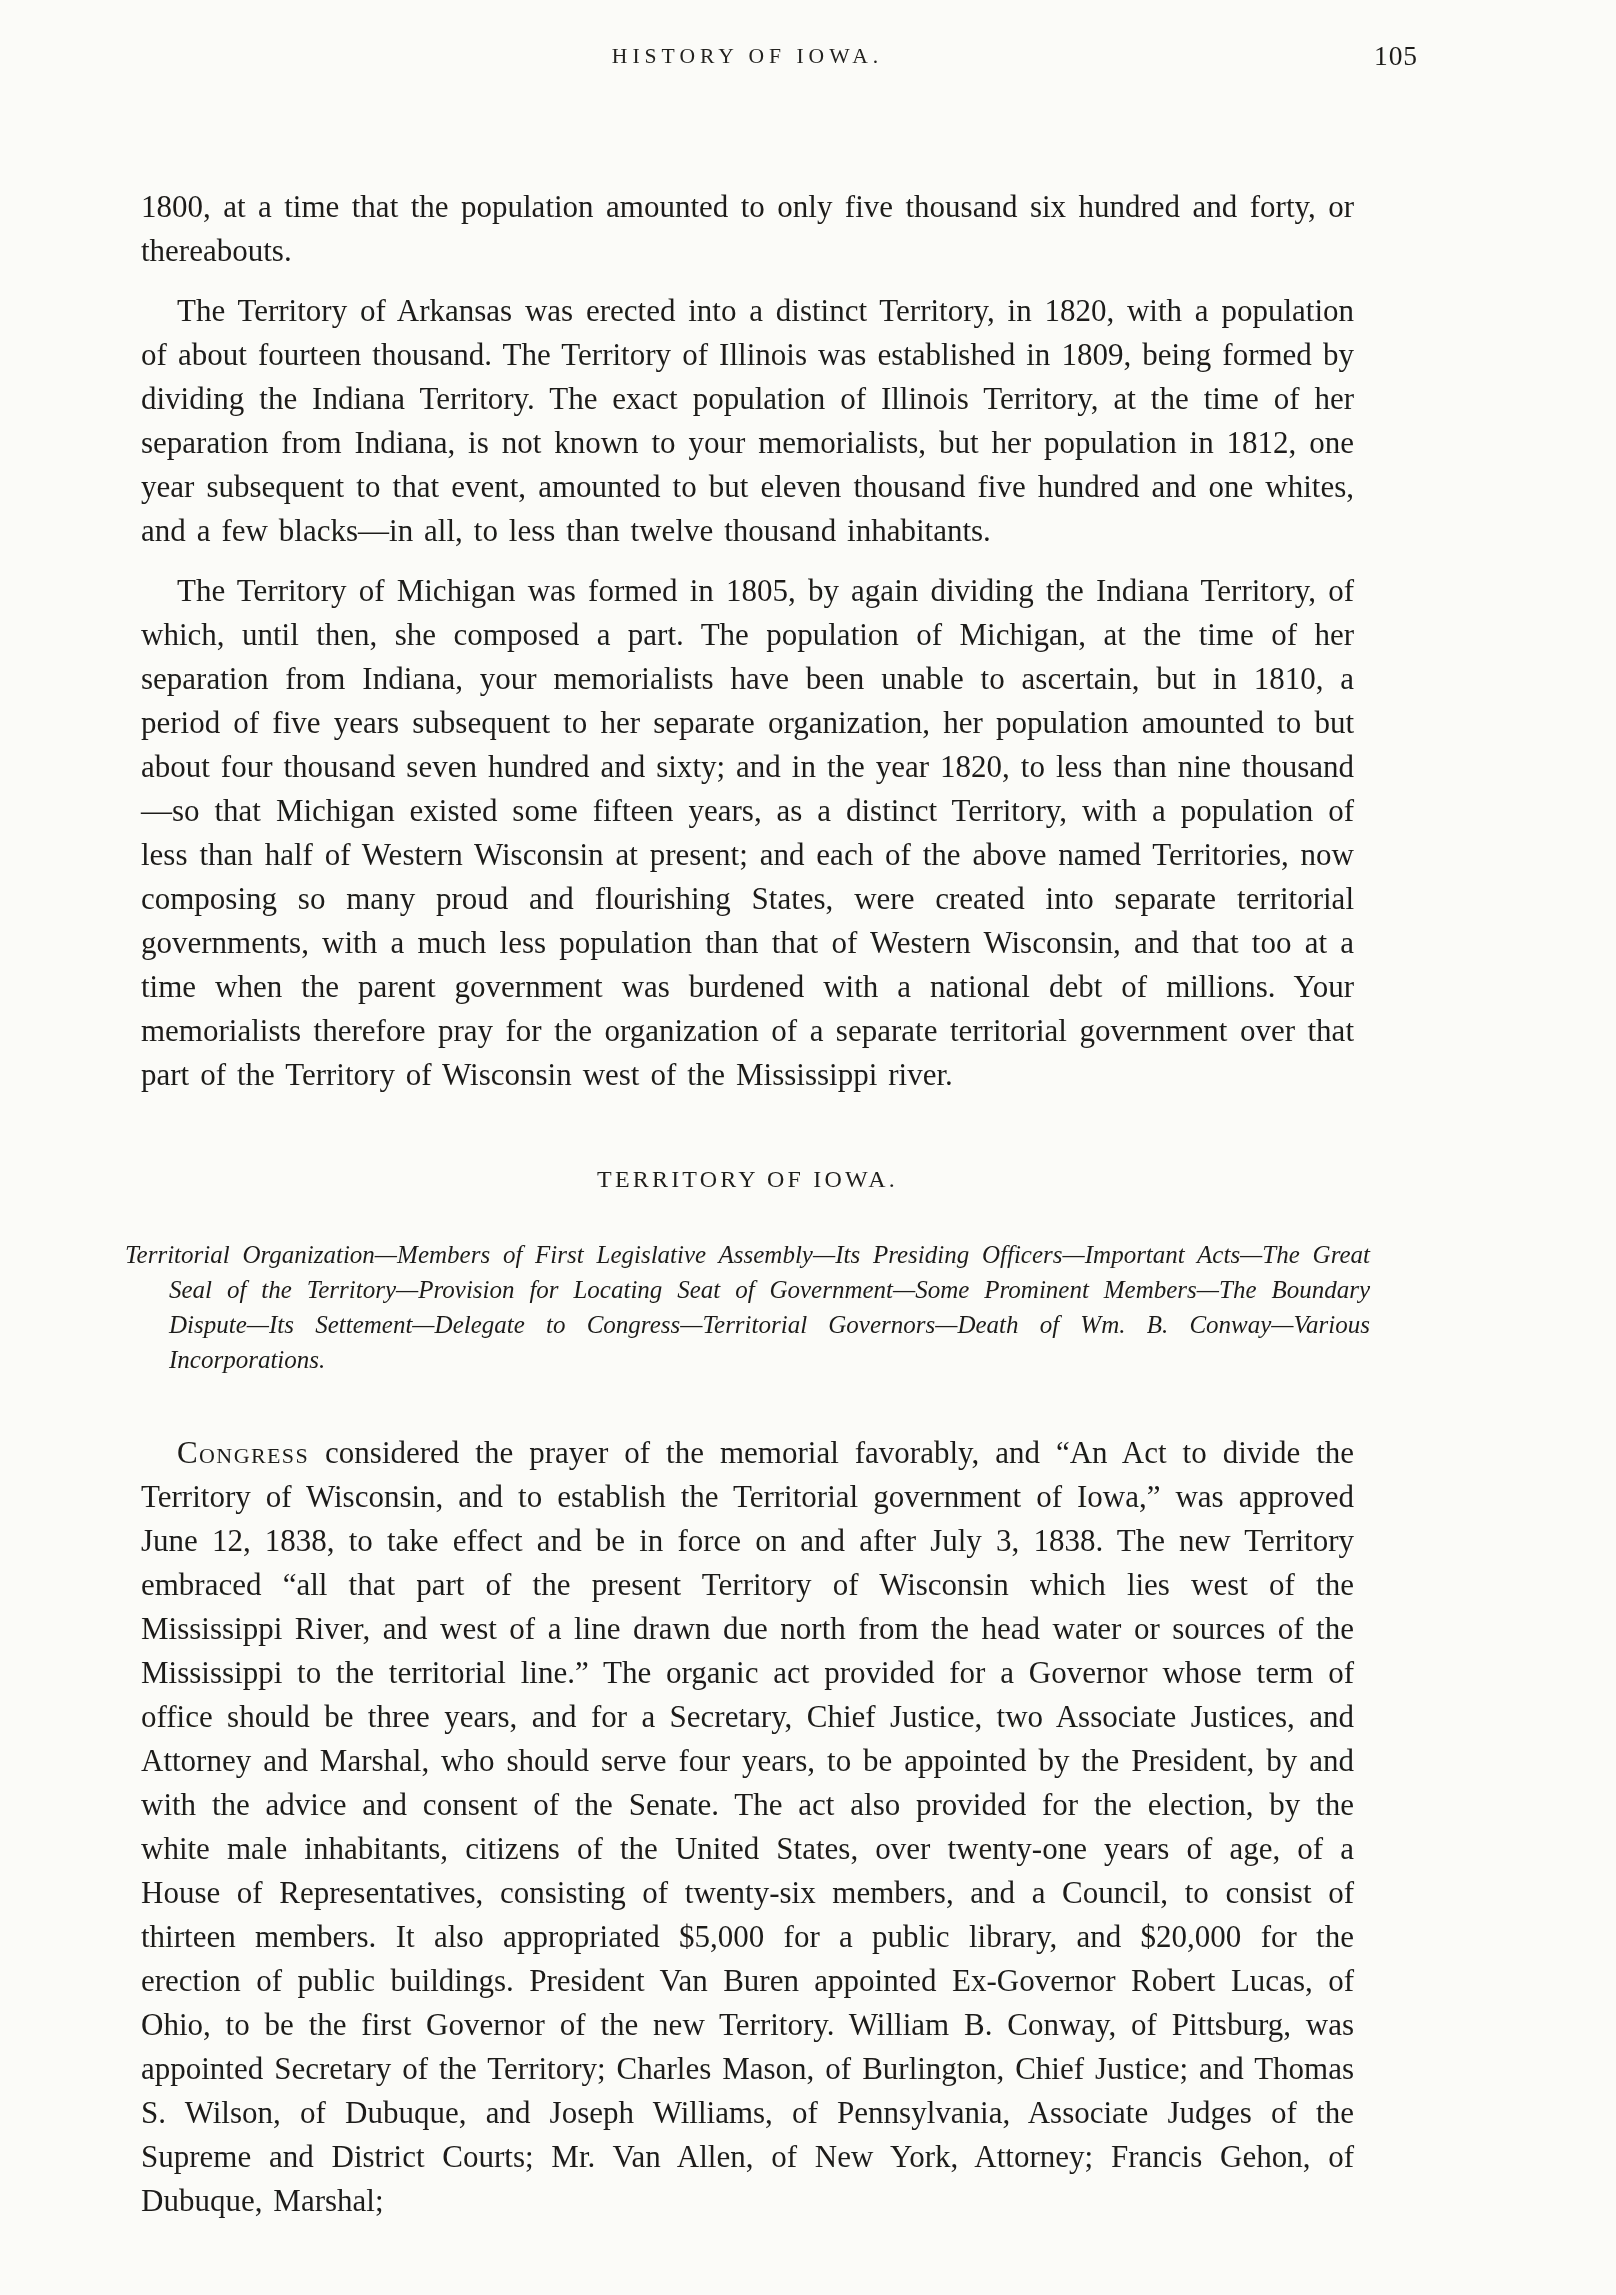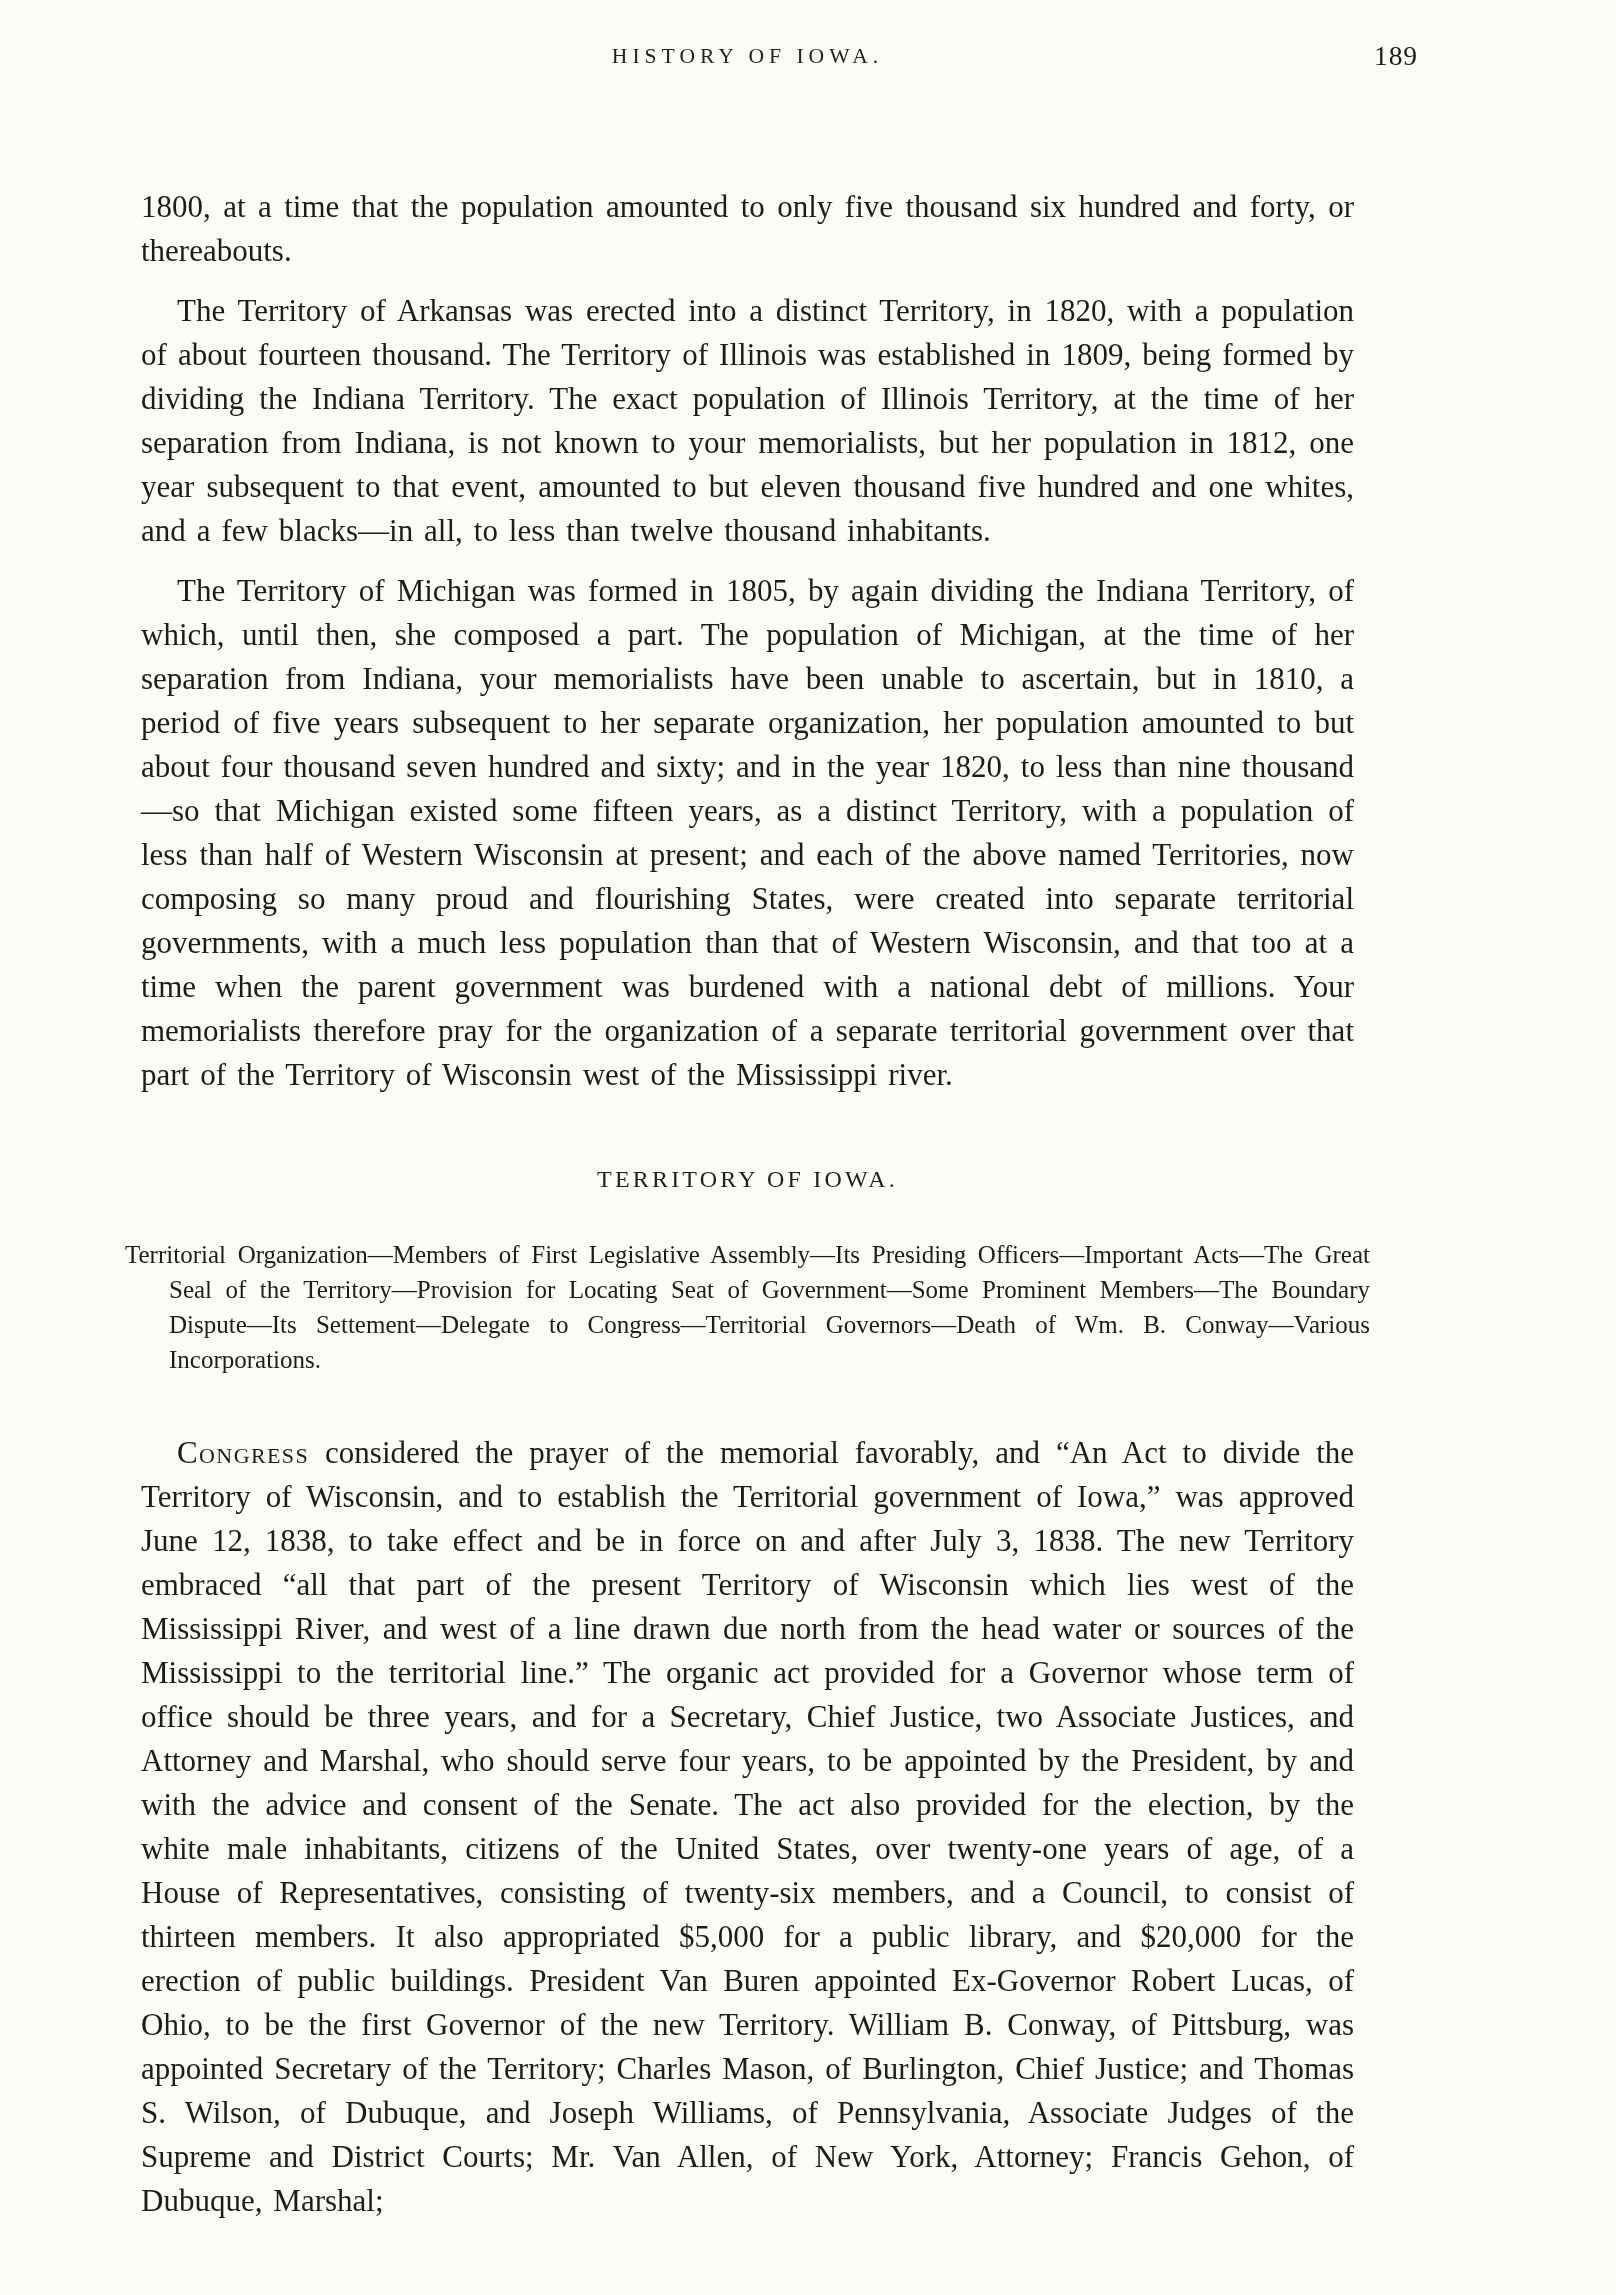--- a/index.html
+++ b/index.html
@@ -60,36 +60,37 @@
     color: #201f1c;
   }
   .synopsis {
     margin: 14px 0 54px 0;
     text-align: justify;
     font-size: 25px;
     line-height: 35px;
     padding-left: 44px;
     text-indent: -44px;
     word-spacing: 1.4px;
+    font-style: italic;
   }
   .smallcaps {
     font-variant: small-caps;
     letter-spacing: 1.4px;
     font-family: Liberation Serif, serif;
   }
 </style>
 </head>
 <body>
 
 <div class="page">
   <div class="content">
 
     <div class="page-header">
       <span class="running-title">HISTORY OF IOWA.</span>
-      <span class="page-number">189</span>
+      <span class="page-number">105</span>
     </div>
 
     <p class="para no-indent">1800, at a time that the population amounted to only five thousand six hundred and forty, or thereabouts.</p>
 
     <p class="para">The Territory of Arkansas was erected into a distinct Territory, in 1820, with a population of about fourteen thousand. The Territory of Illinois was established in 1809, being formed by dividing the Indiana Territory. The exact population of Illinois Territory, at the time of her separation from Indiana, is not known to your memorialists, but her population in 1812, one year subsequent to that event, amounted to but eleven thousand five hundred and one whites, and a few blacks—in all, to less than twelve thousand inhabitants.</p>
 
     <p class="para">The Territory of Michigan was formed in 1805, by again dividing the Indiana Territory, of which, until then, she composed a part. The population of Michigan, at the time of her separation from Indiana, your memorialists have been unable to ascertain, but in 1810, a period of five years subsequent to her separate organization, her population amounted to but about four thousand seven hundred and sixty; and in the year 1820, to less than nine thousand—so that Michigan existed some fifteen years, as a distinct Territory, with a population of less than half of Western Wisconsin at present; and each of the above named Territories, now composing so many proud and flourishing States, were created into separate territorial governments, with a much less population than that of Western Wisconsin, and that too at a time when the parent government was burdened with a national debt of millions. Your memorialists therefore pray for the organization of a separate territorial government over that part of the Territory of Wisconsin west of the Mississippi river.</p>
 
     <h2 class="section-heading">TERRITORY OF IOWA.</h2>
 

